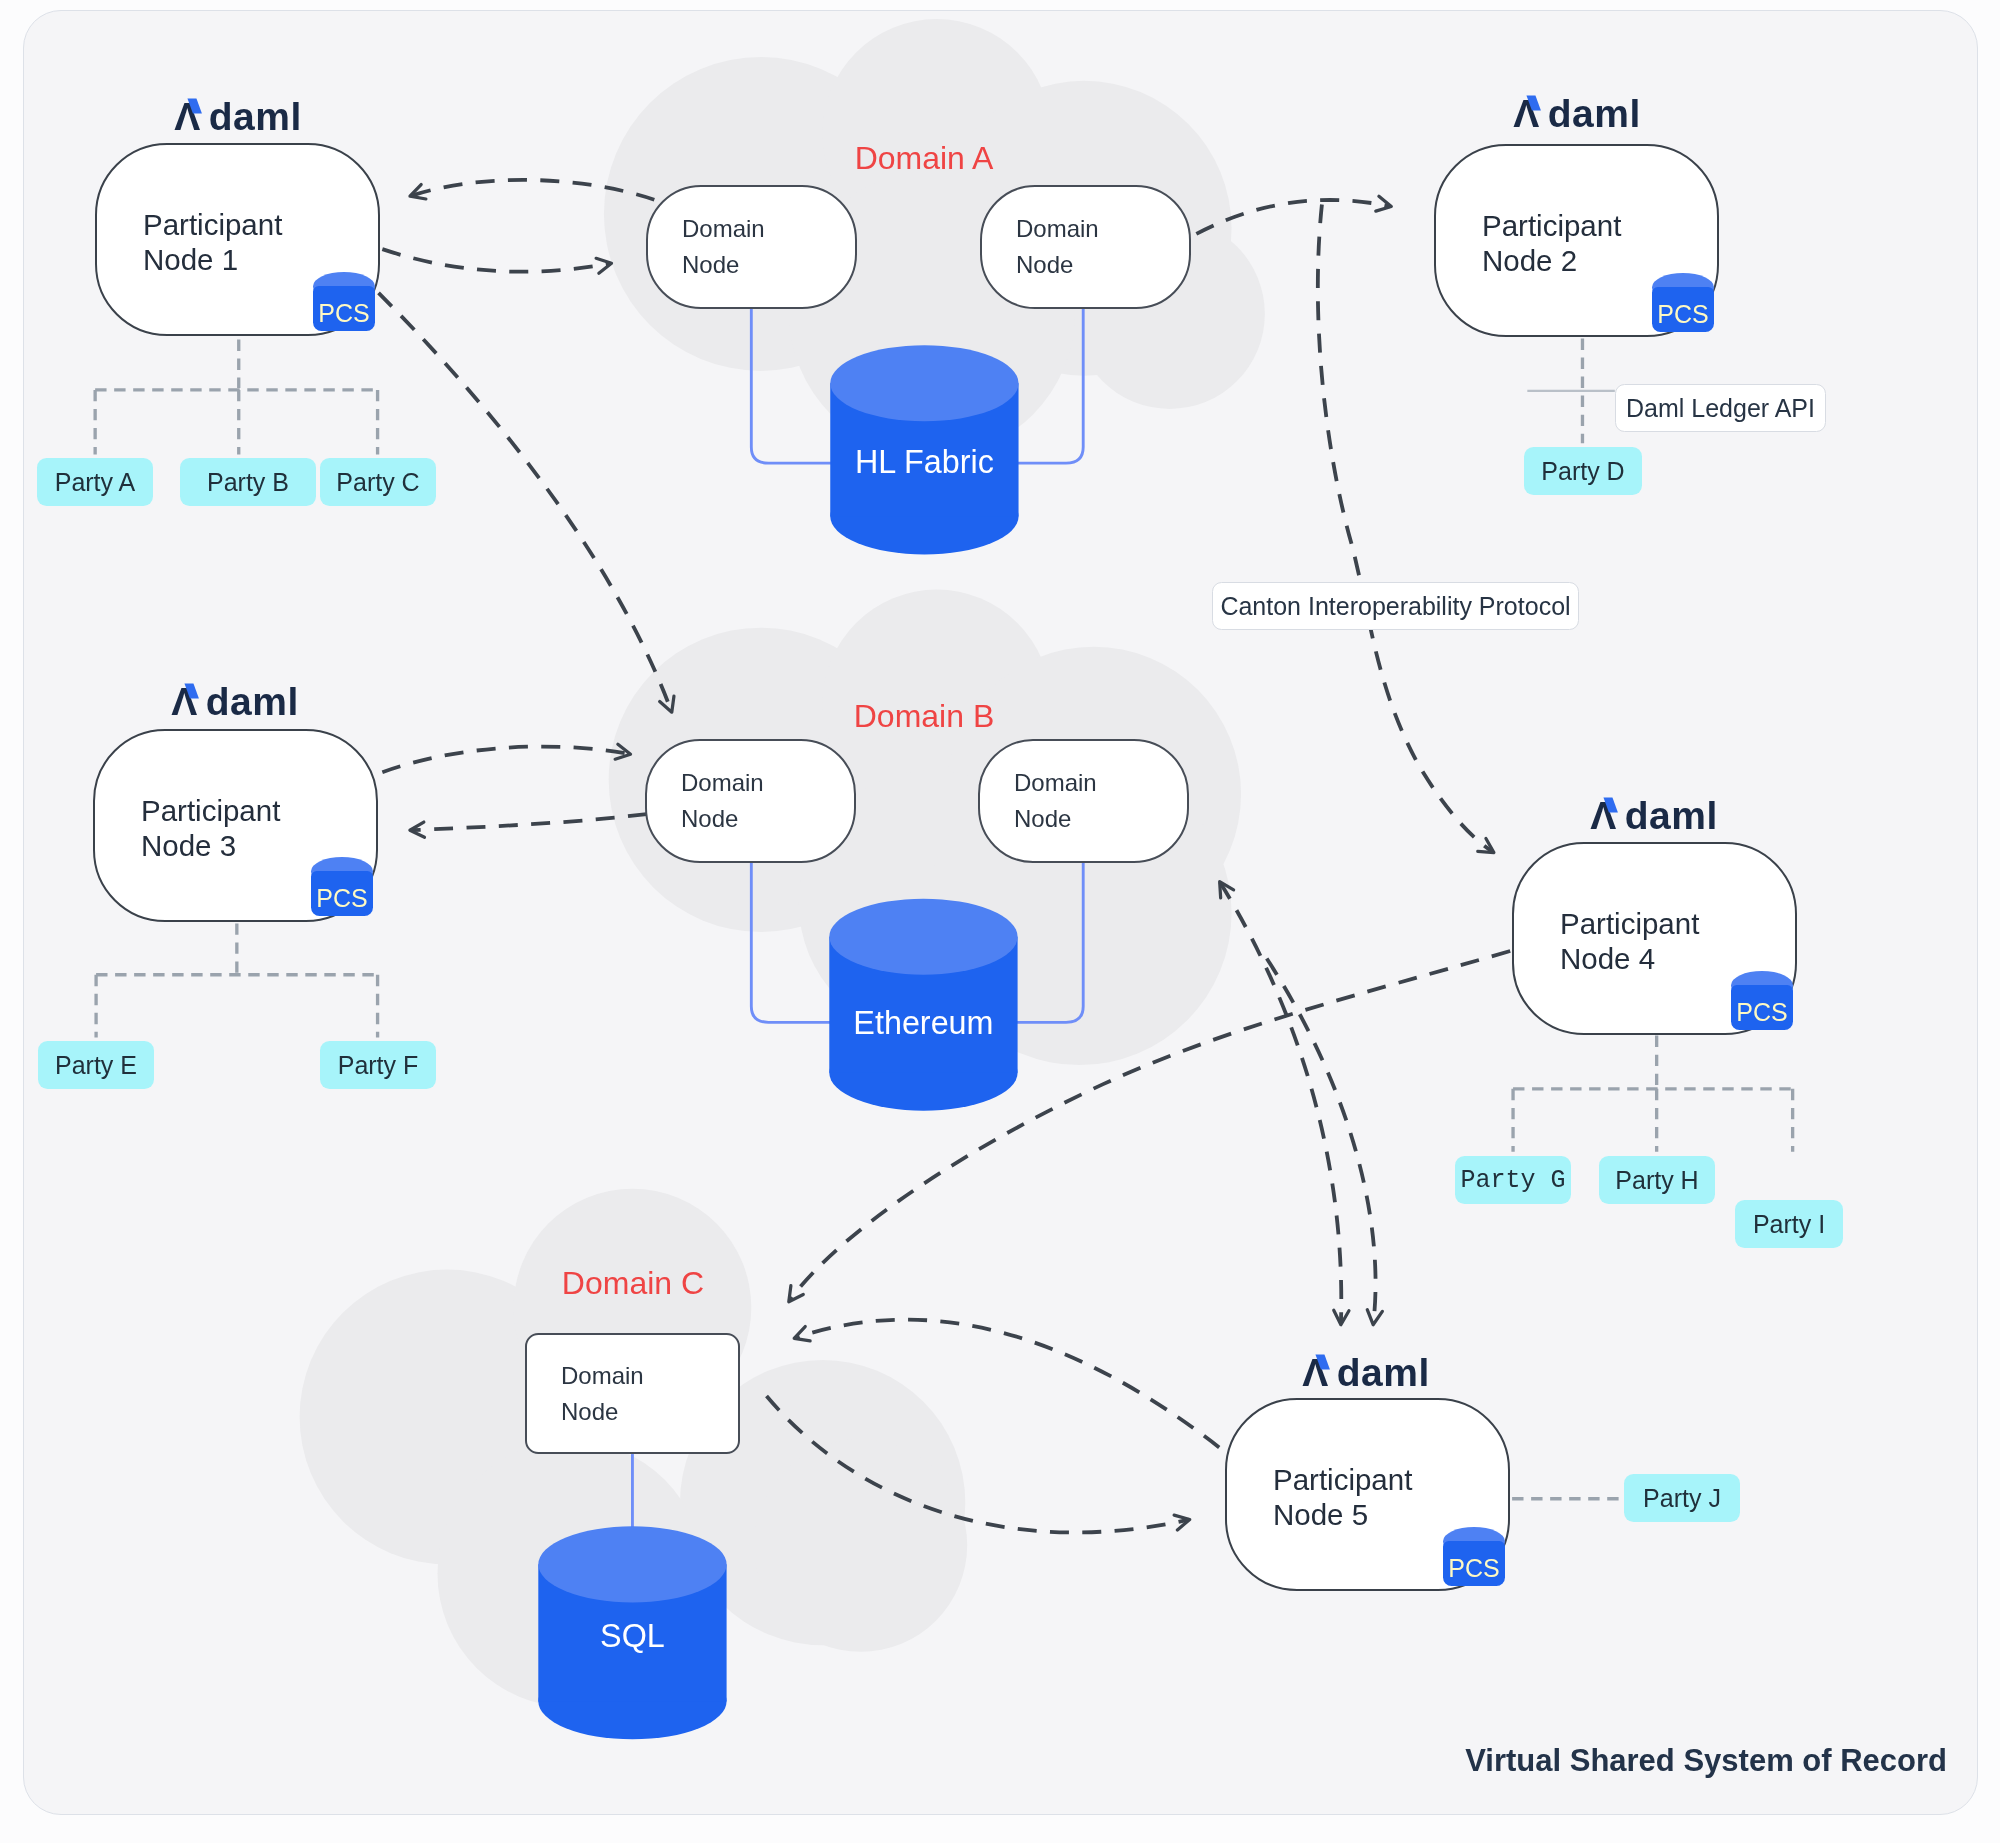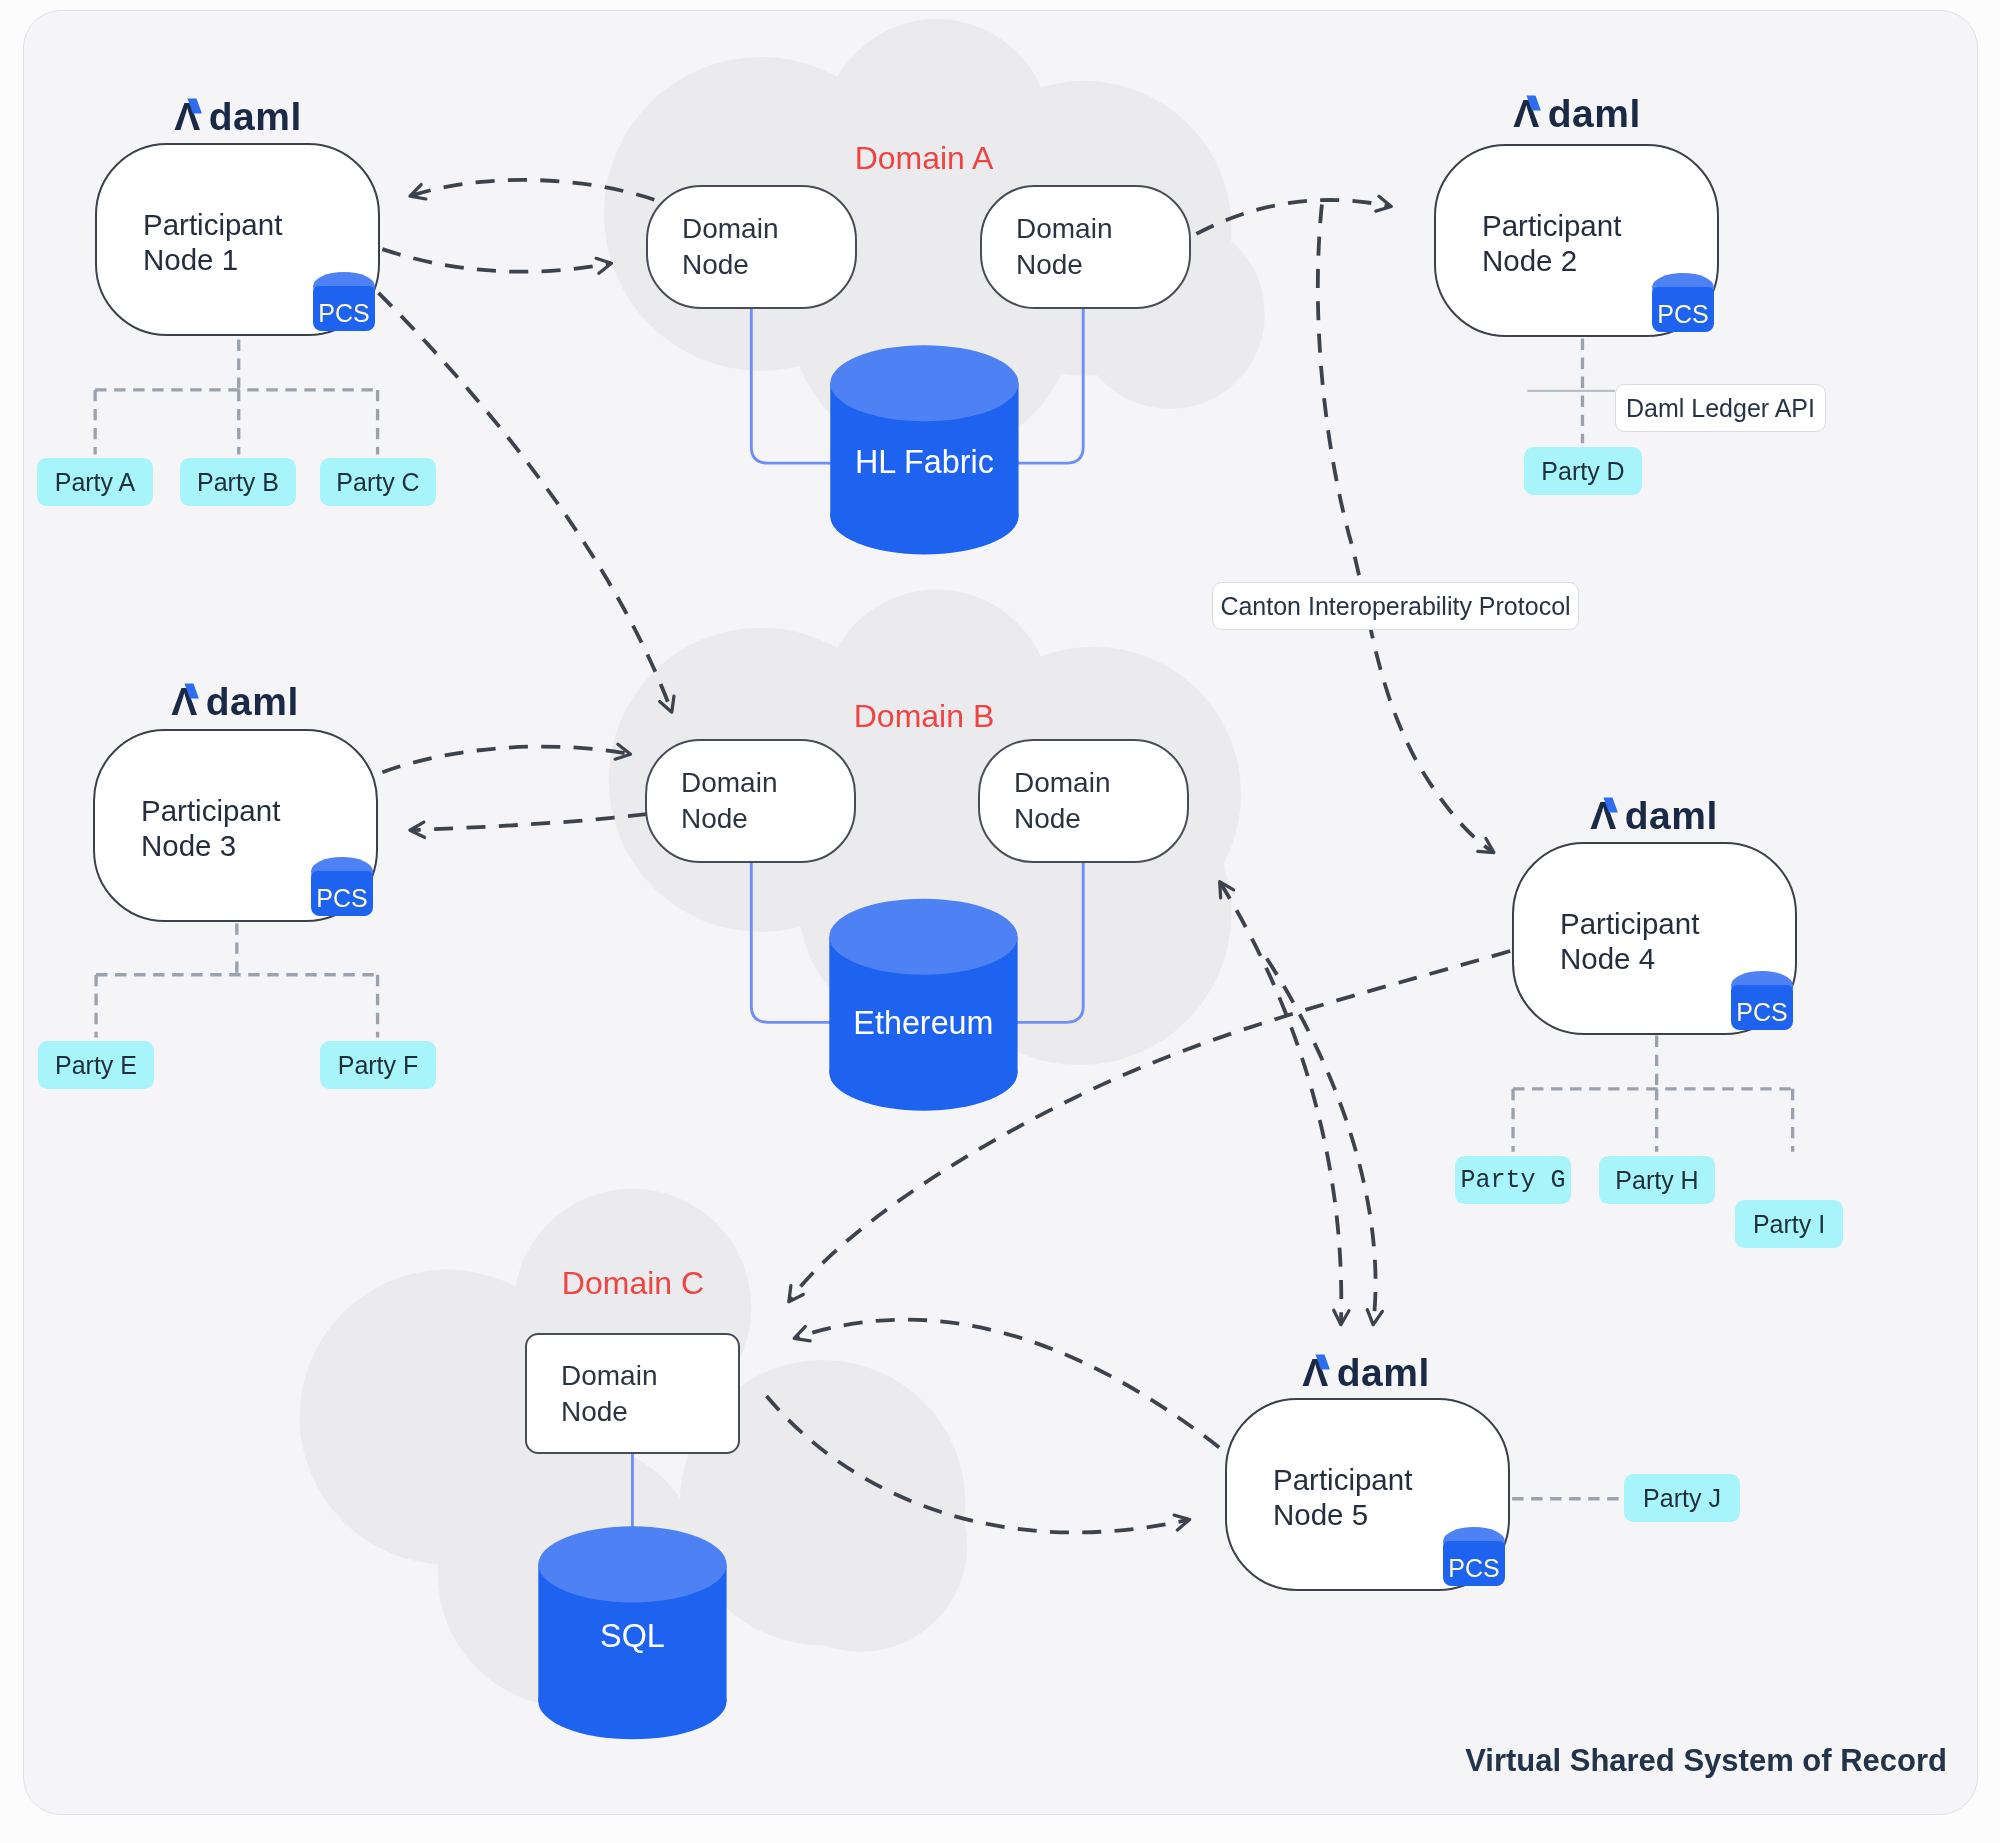--- a/index.html
+++ b/index.html
@@ -11,21 +11,21 @@
 
   
   .pn{position:absolute;width:285px;height:193px;background:#ffffff;border:2.9px solid #3a414a;
       border-radius:72px;box-sizing:border-box;display:flex;flex-direction:column;justify-content:center;}
   .pn-label{padding-left:46px;padding-top:5.7px;font-size:29.5px;line-height:35px;font-weight:500;
       color:#242e3c;white-space:pre-line;}
 
   
   .dn{position:absolute;width:211px;height:124px;background:#ffffff;border:2.4px solid #474d57;
       border-radius:55px;box-sizing:border-box;display:flex;flex-direction:column;justify-content:center;}
-  .dn-label{padding-left:34px;font-size:28px;line-height:36px;font-weight:500;color:#2b3542;white-space:pre-line;}
+  .dn-label{padding-left:34px;font-size:24px;line-height:36px;font-weight:500;color:#2b3542;white-space:pre-line;}
   .dn-rect{border-radius:13.3px;}
 
   .domain-title{position:absolute;transform:translate(-50%,-50%);font-size:32px;font-weight:400;color:#ef4444;white-space:nowrap;}
 
   
   .logo{position:absolute;transform:translate(-50%,-50%);display:flex;align-items:center;gap:8.6px;}
   .logo-mark{position:relative;font-size:39px;font-weight:800;color:#1a2a46;line-height:1;}
   .logo-accent{position:absolute;left:16px;top:1.9px;width:8.6px;height:15px;background:#2f6cf0;
       transform:skewX(20deg);}
   .logo-text{font-size:39px;font-weight:700;letter-spacing:0.5px;color:#1a2a46;line-height:1;}
@@ -242,21 +242,21 @@
     </span>
   </div>
   <div class="pcs" style="left:1443px;top:1527px;">
     <span class="pcs-top"></span>
     <span class="pcs-body">
       <span class="pcs-label">PCS</span>
     </span>
   </div>
 
   <div class="chip" style="left:37px;top:458px;width:116px;">Party A</div>
-  <div class="chip" style="left:180px;top:458px;width:116px;">Party B</div>
+  <div class="chip" style="left:180px;top:458px;width:136px;">Party B</div>
   <div class="chip" style="left:320px;top:458px;width:116px;">Party C</div>
   <div class="chip" style="left:1524px;top:447px;width:118px;">Party D</div>
   <div class="chip" style="left:38px;top:1041px;width:116px;">Party E</div>
   <div class="chip" style="left:320px;top:1041px;width:116px;">Party F</div>
   <div class="chip" style="left:1455px;top:1156px;width:116px;font-family:Liberation Mono, monospace;">Party G</div>
   <div class="chip" style="left:1599px;top:1156px;width:116px;">Party H</div>
   <div class="chip" style="left:1735px;top:1192px;width:108px;margin-top:8px;">Party I</div>
   <div class="chip" style="left:1624px;top:1474px;width:116px;">Party J</div>
 
   <div class="tag" style="left:1615px;top:384px;width:211px;height:48px;">Daml Ledger API</div>

